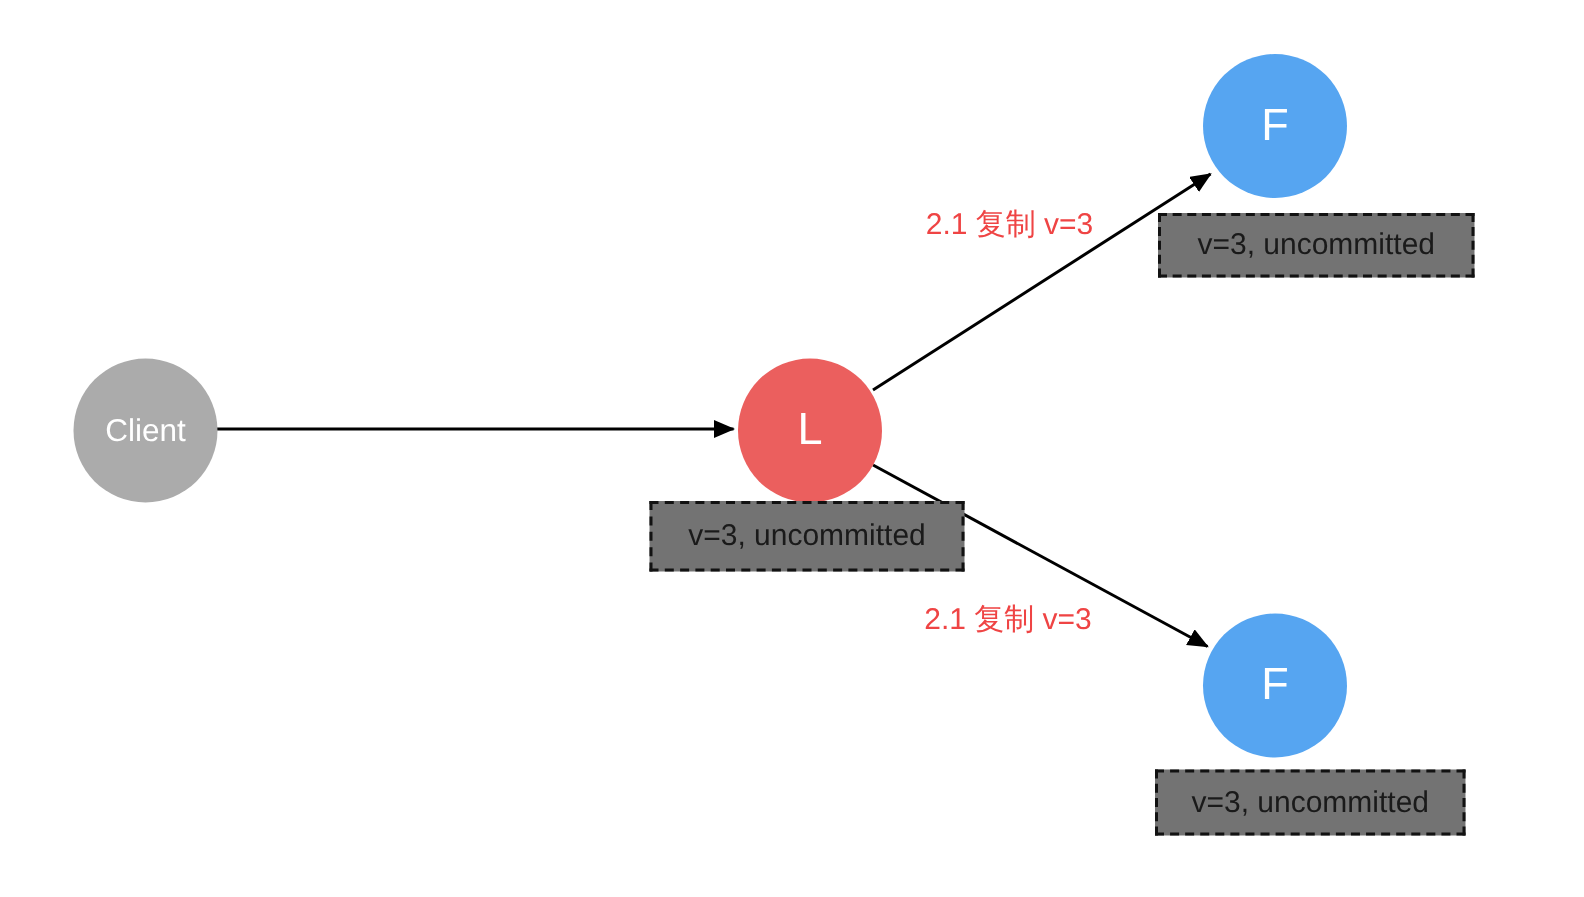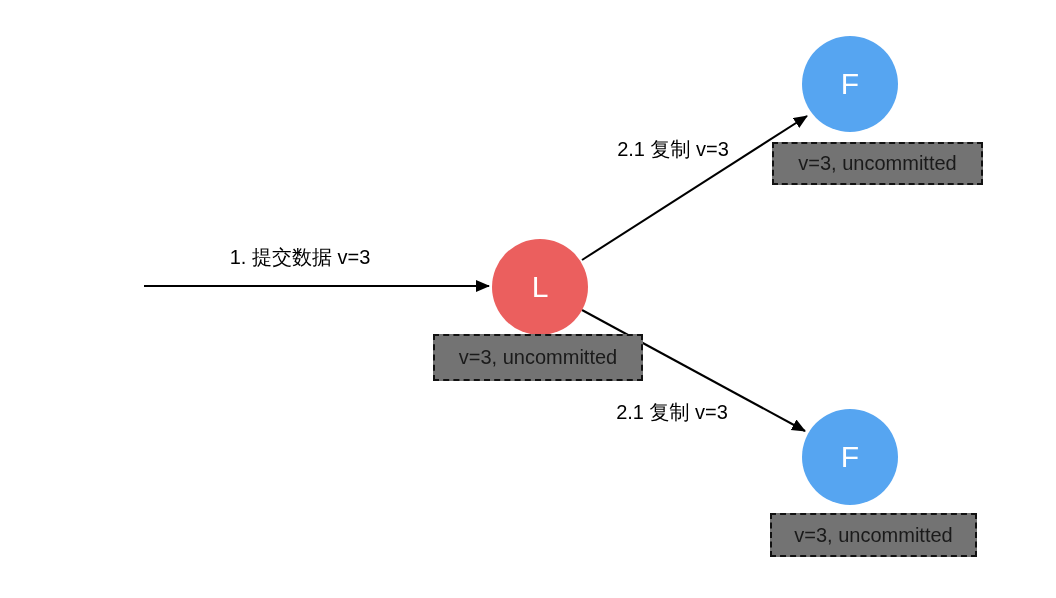--- a/index.html
+++ b/index.html
@@ -40,21 +40,21 @@
     color: #1a1a1a;
     white-space: nowrap;
     background: #737373;
   }
   .state-box-leader          { left: 433px; top: 334px; width: 210px; height: 47px; }
   .state-box-follower-top    { left: 772px; top: 142px; width: 211px; height: 43px; }
   .state-box-follower-bottom { left: 770px; top: 513px; width: 207px; height: 44px; }
   .edge-label {
     position: absolute;
     font-size: 20px;
-    color: #000000;
+    color: #ef4444;
     white-space: nowrap;
     text-align: center;
   }
   .edge-label-1      { left: 205px; top: 244px; width: 190px; }
   .edge-label-top    { left: 599px; top: 136px; width: 148px; }
   .edge-label-bottom { left: 598px; top: 399px; width: 148px; }
 </style>
 </head>
 <body>
 
@@ -64,34 +64,36 @@
     <defs>
       <marker id="arrowhead" markerUnits="userSpaceOnUse" markerWidth="16" markerHeight="14" refX="13" refY="6" orient="auto">
         <path d="M0,0 L14,6 L0,12 Z" fill="#000000"></path>
       </marker>
     </defs>
     <line x1="144" y1="286" x2="489" y2="286" stroke="#000000" stroke-width="2" marker-end="url(#arrowhead)"></line>
     <line x1="582" y1="260" x2="807" y2="116" stroke="#000000" stroke-width="2" marker-end="url(#arrowhead)"></line>
     <line x1="582" y1="310" x2="805" y2="431" stroke="#000000" stroke-width="2" marker-end="url(#arrowhead)"></line>
   </svg>
 
+  <div class="node node-client">
+    <span class="node-client-label">Client</span>
+  </div>
 
   <div class="node node-leader">
     <span class="node-letter">L</span>
   </div>
 
   <div class="node node-follower-top">
     <span class="node-letter">F</span>
   </div>
 
   <div class="node node-follower-bottom">
     <span class="node-letter">F</span>
   </div>
 
-  <div class="edge-label edge-label-1">1. 提交数据 v=3</div>
 
   <div class="edge-label edge-label-top">2.1 复制 v=3</div>
 
   <div class="edge-label edge-label-bottom">2.1 复制 v=3</div>
 
   <div class="state-box state-box-leader">
     <span>v=3, uncommitted</span>
   </div>
 
   <div class="state-box state-box-follower-top">

